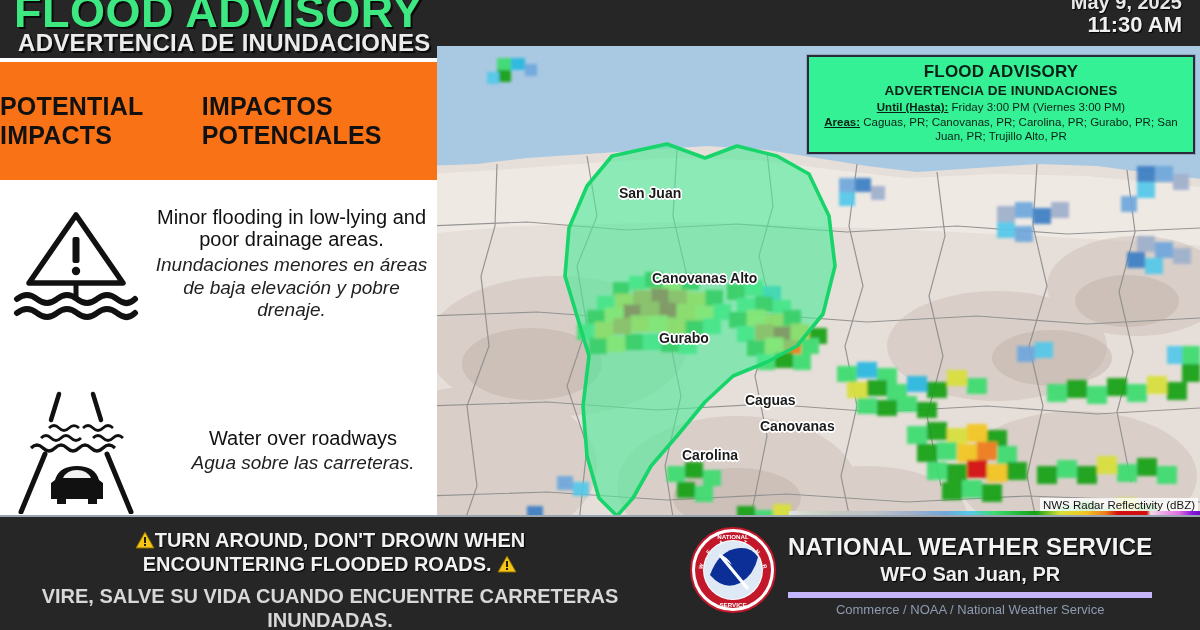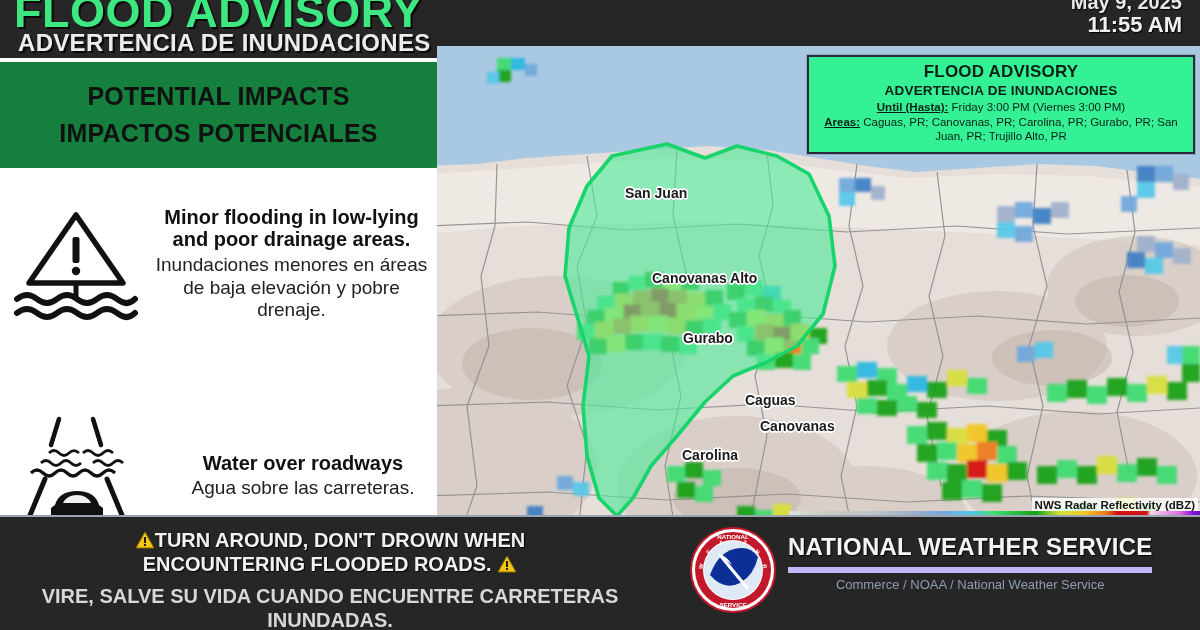--- a/index.html
+++ b/index.html
@@ -43,44 +43,44 @@
     text-shadow: 1px 1px 1px #000;
     white-space: nowrap;
   }
 
   
   .left-panel {
     position: absolute; left: 0; top: 58px; width: 437px; height: 457px;
     background: #ffffff;
   }
   .impacts-head {
-    position: absolute; left: 0; top: 4px; width: 437px; height: 106px;
-    background: #15803d;
-    display: flex; flex-direction: column;
+    position: absolute; left: 0; top: 4px; width: 437px; height: 118px;
+    background: #f97316;
+    display: flex; flex-direction: row;
     align-items: center; justify-content: center; gap: 8px;
   }
   .impacts-head .l1 { font-size: 25px; font-weight: bold; color: #111; letter-spacing: 0.2px; }
   .impacts-head .l2 { font-size: 25px; font-weight: bold; color: #111; letter-spacing: 0.2px; }
 
   .impact-row {
     position: absolute; left: 0; width: 437px;
     display: flex; align-items: center;
   }
   .impact-row.r1 { top: 136px; height: 140px; }
-  .impact-row.r2 { top: 353px; height: 130px; gap: 23px; }
+  .impact-row.r2 { top: 328px; height: 130px; gap: 23px; }
   .impact-icon {
     width: 152px; flex: 0 0 152px;
     display: flex; align-items: center; justify-content: center;
   }
   .impact-text { flex: 1; padding-right: 6px; text-align: center; }
   .impact-en {
-    font-size: 20px; font-weight: bold; color: #111; line-height: 1.13;
+    font-size: 20px; font-weight: normal; color: #111; line-height: 1.13;
   }
   .impact-es {
-    font-size: 19px; color: #222; line-height: 1.2; margin-top: 3px;
+    font-size: 19px; color: #222; line-height: 1.2; margin-top: 3px; font-style: italic;
   }
 
   
   .map {
     position: absolute; left: 437px; top: 46px; width: 763px; height: 497px;
     background: #a9c8e2; overflow: hidden;
   }
   .map-svg { position: absolute; left: 0; top: 0; }
 
   
@@ -108,21 +108,21 @@
     position: absolute; left: 140px; bottom: 7px;
     font-size: 8.5px; color: #4c4c4c;
     text-shadow: 0 0 2px rgba(255,255,255,0.9);
     white-space: nowrap;
   }
 
   
   .legend-wrap { position: absolute; left: 352px; bottom: 0px; width: 411px; }
   .legend-title {
     position: absolute; right: 2px; bottom: 31px;
-    font-size: 11.5px; font-weight: bold; color: #131313;
+    font-size: 11.5px; font-weight: normal; color: #131313;
     background: rgba(255,255,255,0.82); padding: 1px 3px;
     white-space: nowrap;
   }
   .legend-bar { position: absolute; left: 0; bottom: 21px; width: 411px; height: 11px; }
   .legend-ticks {
     position: absolute; left: 0; bottom: 2px; width: 411px; height: 18px;
     background: #2b2b2b;
   }
   .legend-ticks span {
     position: absolute; top: 3px; font-size: 9px; font-weight: bold; color: #f2f2f2;
@@ -154,21 +154,21 @@
 </style>
 </head>
 <body>
 
 <div id="root">
 
   <div class="top-band">
     <div class="hdr-title">FLOOD ADVISORY</div>
     <div class="hdr-sub">ADVERTENCIA DE INUNDACIONES</div>
     <div class="hdr-date">May 9, 2025</div>
-    <div class="hdr-time">11:55 AM</div>
+    <div class="hdr-time">11:30 AM</div>
   </div>
 
   <div class="left-panel">
 
     <div class="impacts-head">
       <div class="l1">POTENTIAL IMPACTS</div>
       <div class="l2">IMPACTOS POTENCIALES</div>
     </div>
 
     <div class="impact-row r1">
@@ -464,23 +464,23 @@
       <div class="t3">
         <b>Until (Hasta):</b>
         <span>Friday 3:00 PM (Viernes 3:00 PM)</span>
       </div>
       <div class="t4">
         <b>Areas:</b>
         <span>Caguas, PR; Canovanas, PR; Carolina, PR; Gurabo, PR; San Juan, PR; Trujillo Alto, PR</span>
       </div>
     </div>
 
-    <div class="city" style="left:164px; top:139px;padding-left:24px;">San Juan</div>
+    <div class="city" style="left:158px; top:139px;padding-left:24px;">San Juan</div>
     <div class="city" style="left:215px; top:224px;">Canovanas Alto</div>
-    <div class="city" style="left:246px; top:284px;">Gurabo</div>
+    <div class="city" style="left:222px; top:284px;">Gurabo</div>
     <div class="city" style="left:308px; top:346px;">Caguas</div>
     <div class="city" style="left:323px; top:372px;">Canovanas</div>
     <div class="city" style="left:245px; top:401px;">Carolina</div>
 
     <div class="attrib">Map contributors © CARTO</div>
 
     <div class="legend-wrap">
       <div class="legend-title">NWS Radar Reflectivity (dBZ)</div>
       <div class="legend-bar" style="background: linear-gradient(to right,
              #dfe3e0 0%, #cfd6c8 5%, #c4c8c0 12%, #bfc4c9 20%,
@@ -542,18 +542,19 @@
           <text x="13" y="40" transform="rotate(-72 13 40)" text-anchor="middle">W</text>
           <text x="20" y="26" transform="rotate(-50 20 26)" text-anchor="middle">E</text>
           <text x="32" y="17" transform="rotate(-28 32 17)" text-anchor="middle">A</text>
           <text x="73" y="40" transform="rotate(72 73 40)" text-anchor="middle">R</text>
           <text x="66" y="26" transform="rotate(50 66 26)" text-anchor="middle">H</text>
           <text x="54" y="17" transform="rotate(28 54 17)" text-anchor="middle">T</text>
         </g>
       </svg>
       <div class="nws-text">
         <div class="n1">NATIONAL WEATHER SERVICE</div>
+        <div class="n2">WFO San Juan, PR</div>
         <div class="n3">Commerce / NOAA / National Weather Service</div>
       </div>
     </div>
   </div>
 
 </div>
 
 </body></html>

